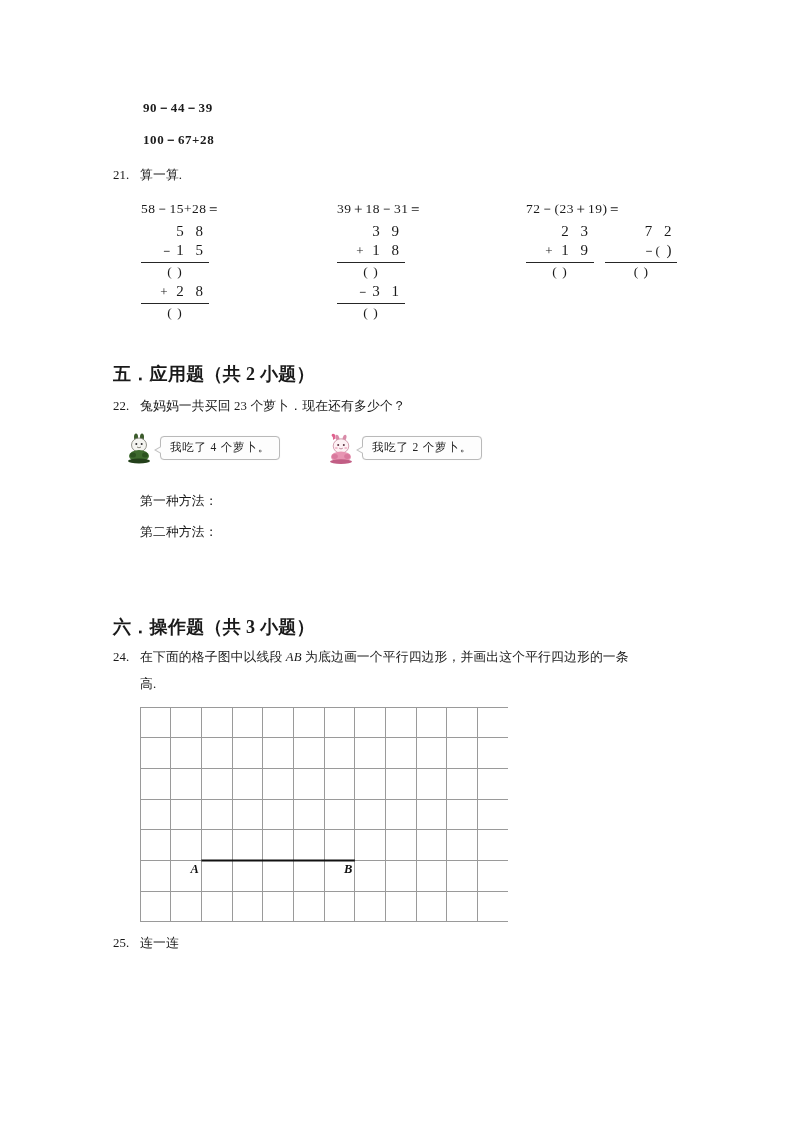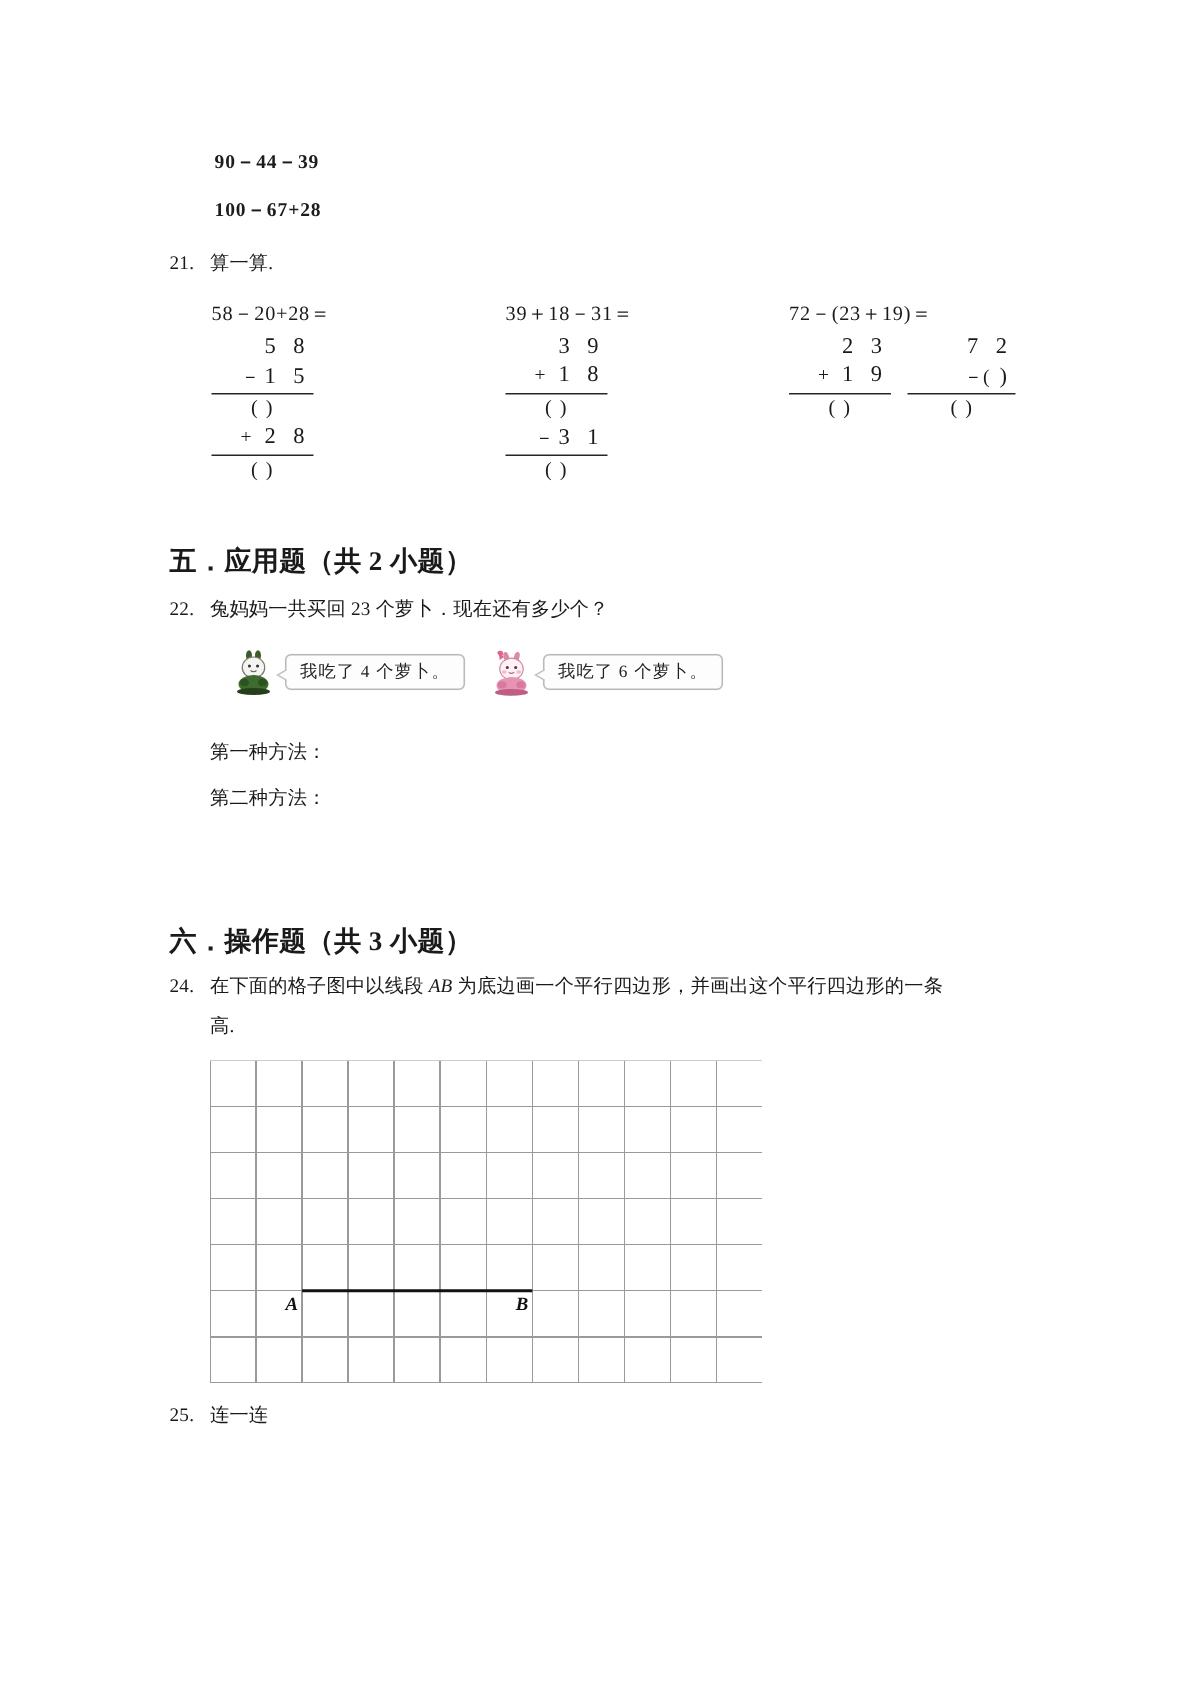--- a/index.html
+++ b/index.html
@@ -175,21 +175,21 @@
 <div class="page">
 
   <div class="line indent-expr" style="left:143px; top:99px;">90－44－39</div>
   <div class="line indent-expr" style="left:143px; top:131px;">100－67+28</div>
 
   <div class="prob-text" style="left:113px; top:163px;">
     <span class="qn">21.</span><span>算一算.</span>
   </div>
 
   <div class="calc-group" style="left:141px; top:200px;">
-    <div class="calc-head">58－20+28＝</div>
+    <div class="calc-head">58－15+28＝</div>
     <div class="vstack" style="width:68px;">
       <div class="vrow">
         <span class="vop"></span>
         <span class="vdig">5 8</span>
       </div>
       <div class="vrow">
         <span class="vop">－</span>
         <span class="vdig">1 5</span>
       </div>
       <div class="vrule"></div>
@@ -254,21 +254,21 @@
       </div>
     </div>
   </div>
 
   <div class="section-head" style="left:113px; top:362px;">五．应用题（共 2 小题）</div>
 
   <div class="prob-text" style="left:113px; top:394px;">
     <span class="qn">22.</span><span>兔妈妈一共买回 23 个萝卜．现在还有多少个？</span>
   </div>
 
-  <div class="bubble-row" style="left:154px; top:432px;">
+  <div class="bubble-row" style="left:124px; top:432px;">
     <span class="char-icon">
       <svg width="30" height="32" viewBox="0 0 30 32">
         <ellipse cx="12" cy="5" rx="2" ry="3.5" fill="#3c5c2c"></ellipse>
         <ellipse cx="18" cy="5" rx="2" ry="3.5" fill="#3c5c2c"></ellipse>
         <ellipse cx="15" cy="13" rx="7.5" ry="7" fill="#f4f4f0" stroke="#7a7a70" stroke-width="0.8"></ellipse>
         <circle cx="12.3" cy="12" r="1" fill="#2d2d2d"></circle>
         <circle cx="17.7" cy="12" r="1" fill="#2d2d2d"></circle>
         <path d="M13 15 q2 1.6 4 0" stroke="#6b6b60" stroke-width="0.8" fill="none"></path>
         <ellipse cx="15" cy="24" rx="10" ry="6" fill="#3e6b2e"></ellipse>
         <ellipse cx="9" cy="23" rx="3" ry="2.5" fill="#2c5220"></ellipse>
@@ -291,21 +291,21 @@
         <circle cx="17.8" cy="13" r="1" fill="#5b3040"></circle>
         <ellipse cx="10.2" cy="16" rx="1.6" ry="1.1" fill="#f3b9cb"></ellipse>
         <ellipse cx="19.8" cy="16" rx="1.6" ry="1.1" fill="#f3b9cb"></ellipse>
         <path d="M13.2 16.2 q1.8 1.5 3.6 0" stroke="#b07288" stroke-width="0.8" fill="none"></path>
         <ellipse cx="15" cy="25" rx="10" ry="5.6" fill="#e794b2"></ellipse>
         <ellipse cx="8.8" cy="24.5" rx="3" ry="2.4" fill="#d9799d"></ellipse>
         <ellipse cx="21.2" cy="24.5" rx="3" ry="2.4" fill="#d9799d"></ellipse>
         <ellipse cx="15" cy="29.6" rx="11" ry="2.3" fill="#c15d84"></ellipse>
       </svg>
     </span>
-    <span class="bubble">我吃了 6 个萝卜。</span>
+    <span class="bubble">我吃了 2 个萝卜。</span>
   </div>
 
   <div class="cont" style="left:140px; top:489px;">第一种方法：</div>
   <div class="cont" style="left:140px; top:520px;">第二种方法：</div>
 
 
   <div class="section-head" style="left:113px; top:615px;">六．操作题（共 3 小题）</div>
 
   <div class="prob-text" style="left:113px; top:645px;">
     <span class="qn">24.</span><span>在下面的格子图中以线段 </span><span class="ital">AB</span><span> 为底边画一个平行四边形，并画出这个平行四边形的一条</span>

